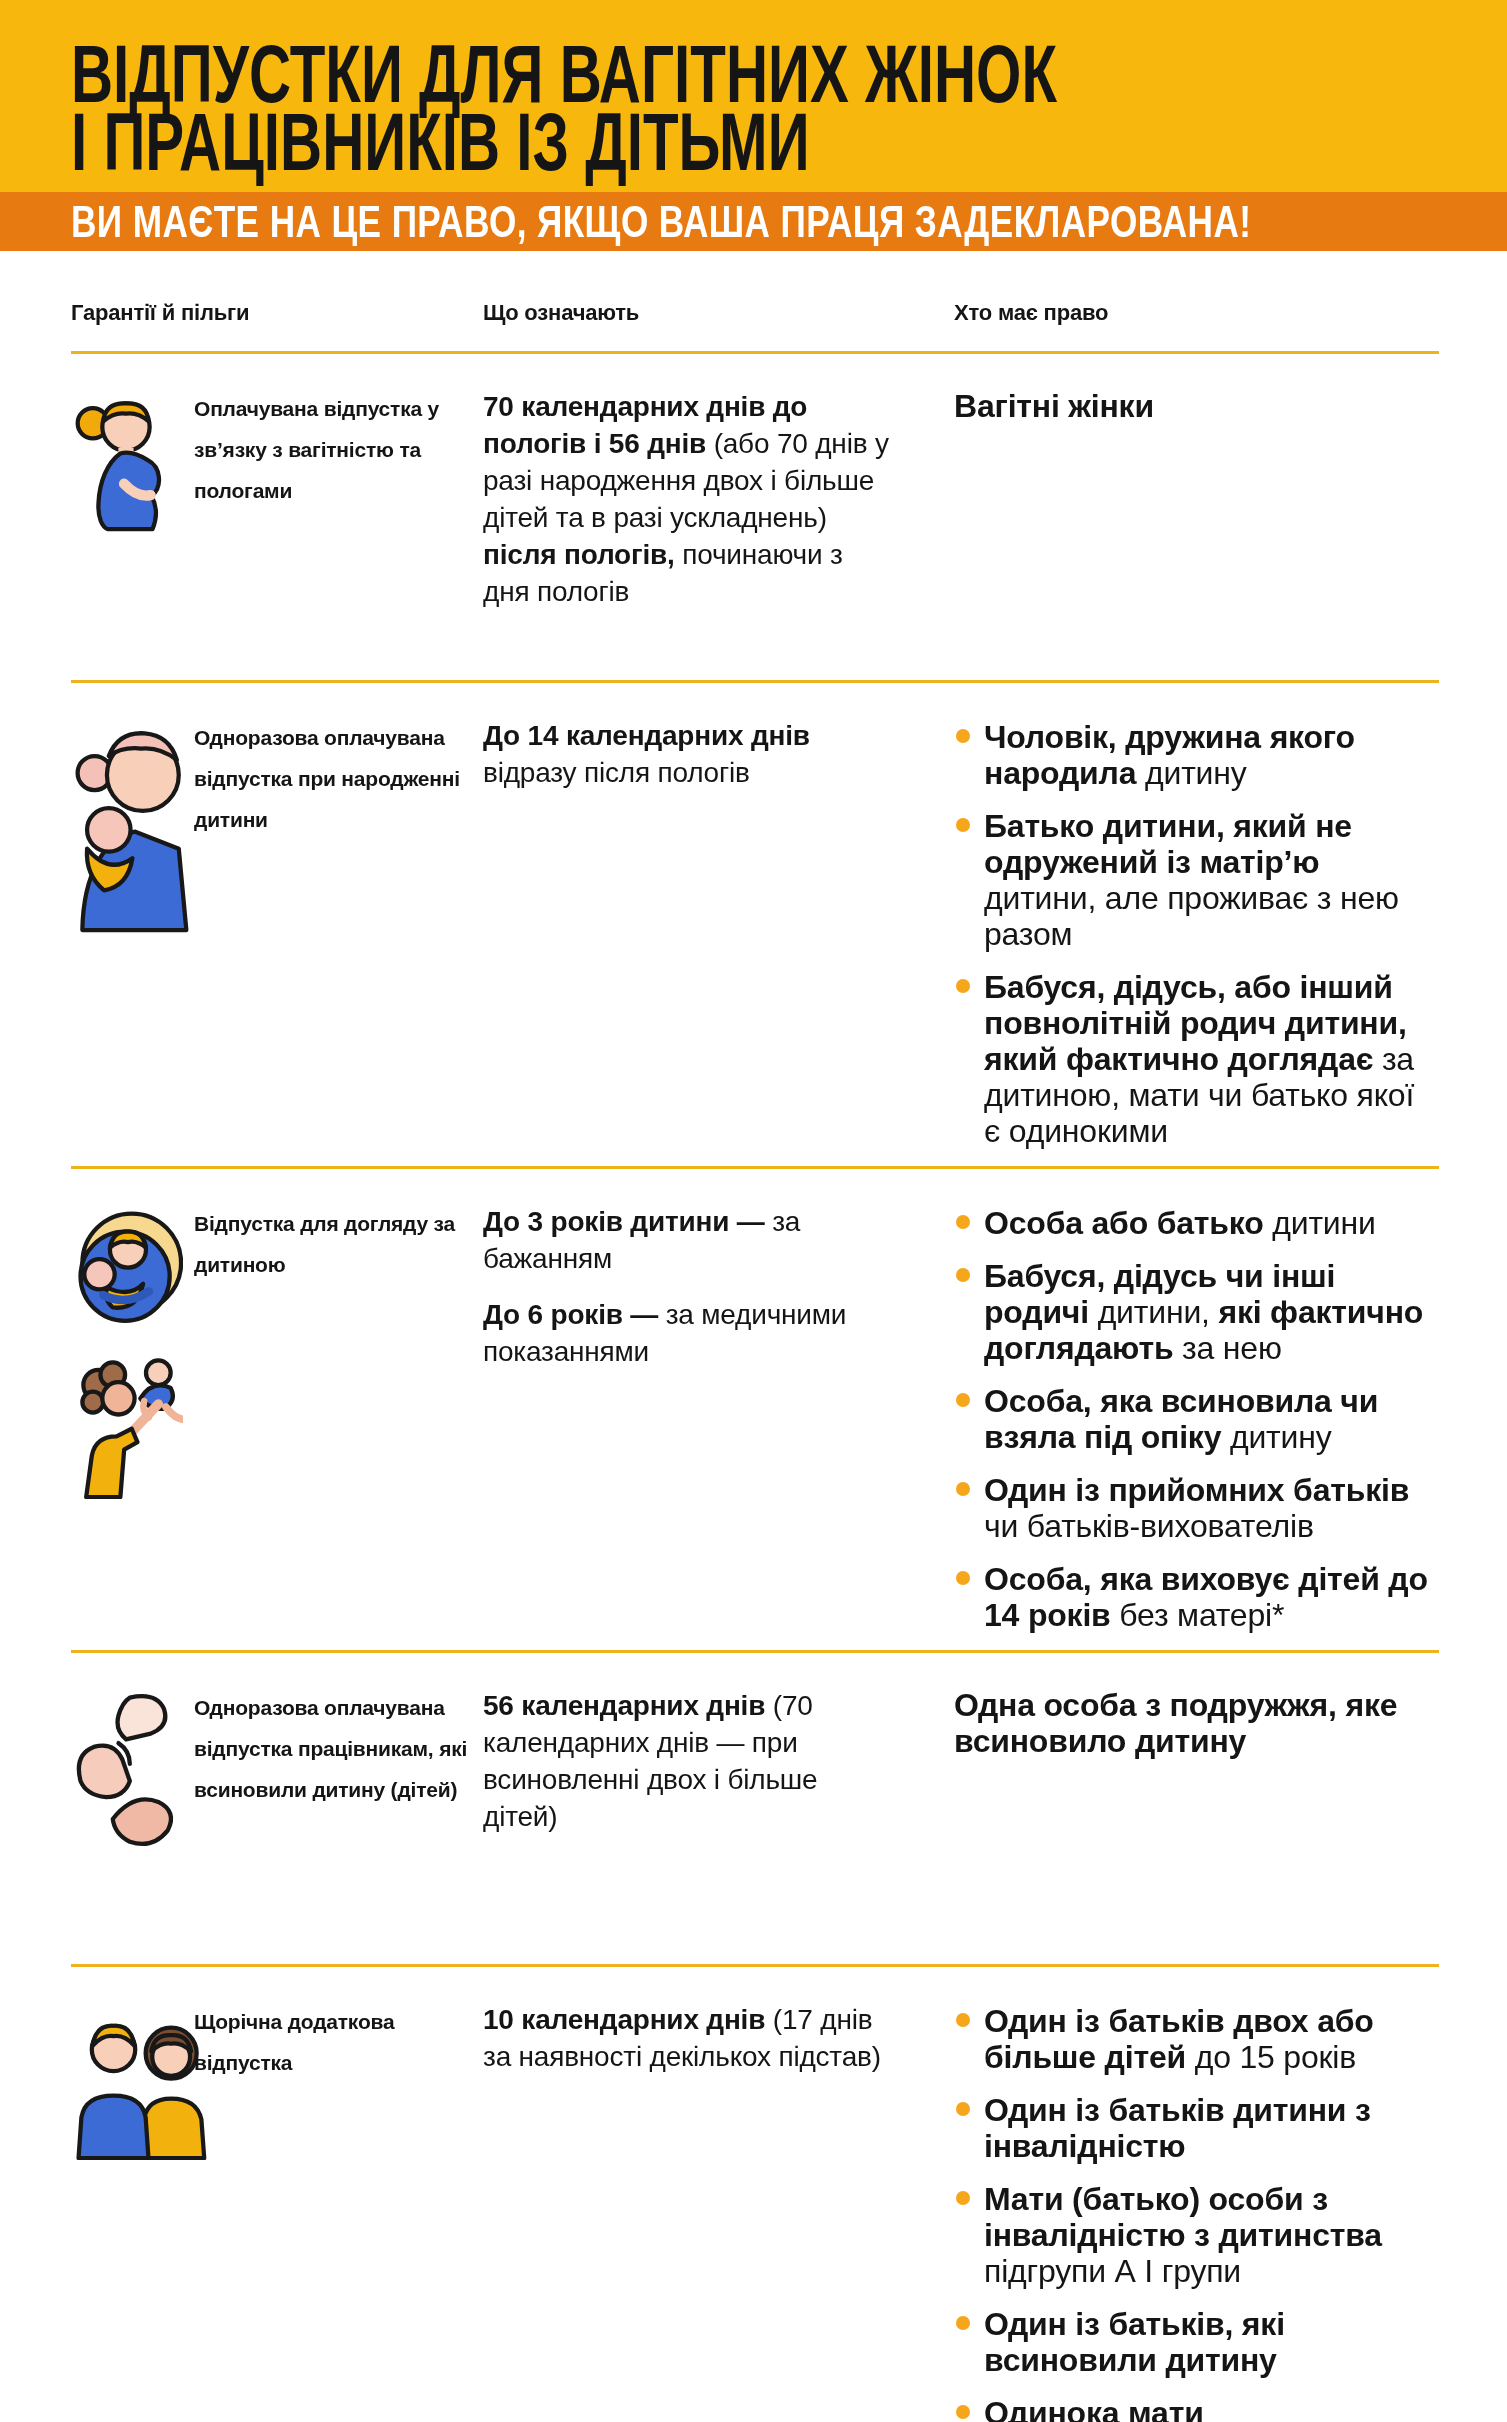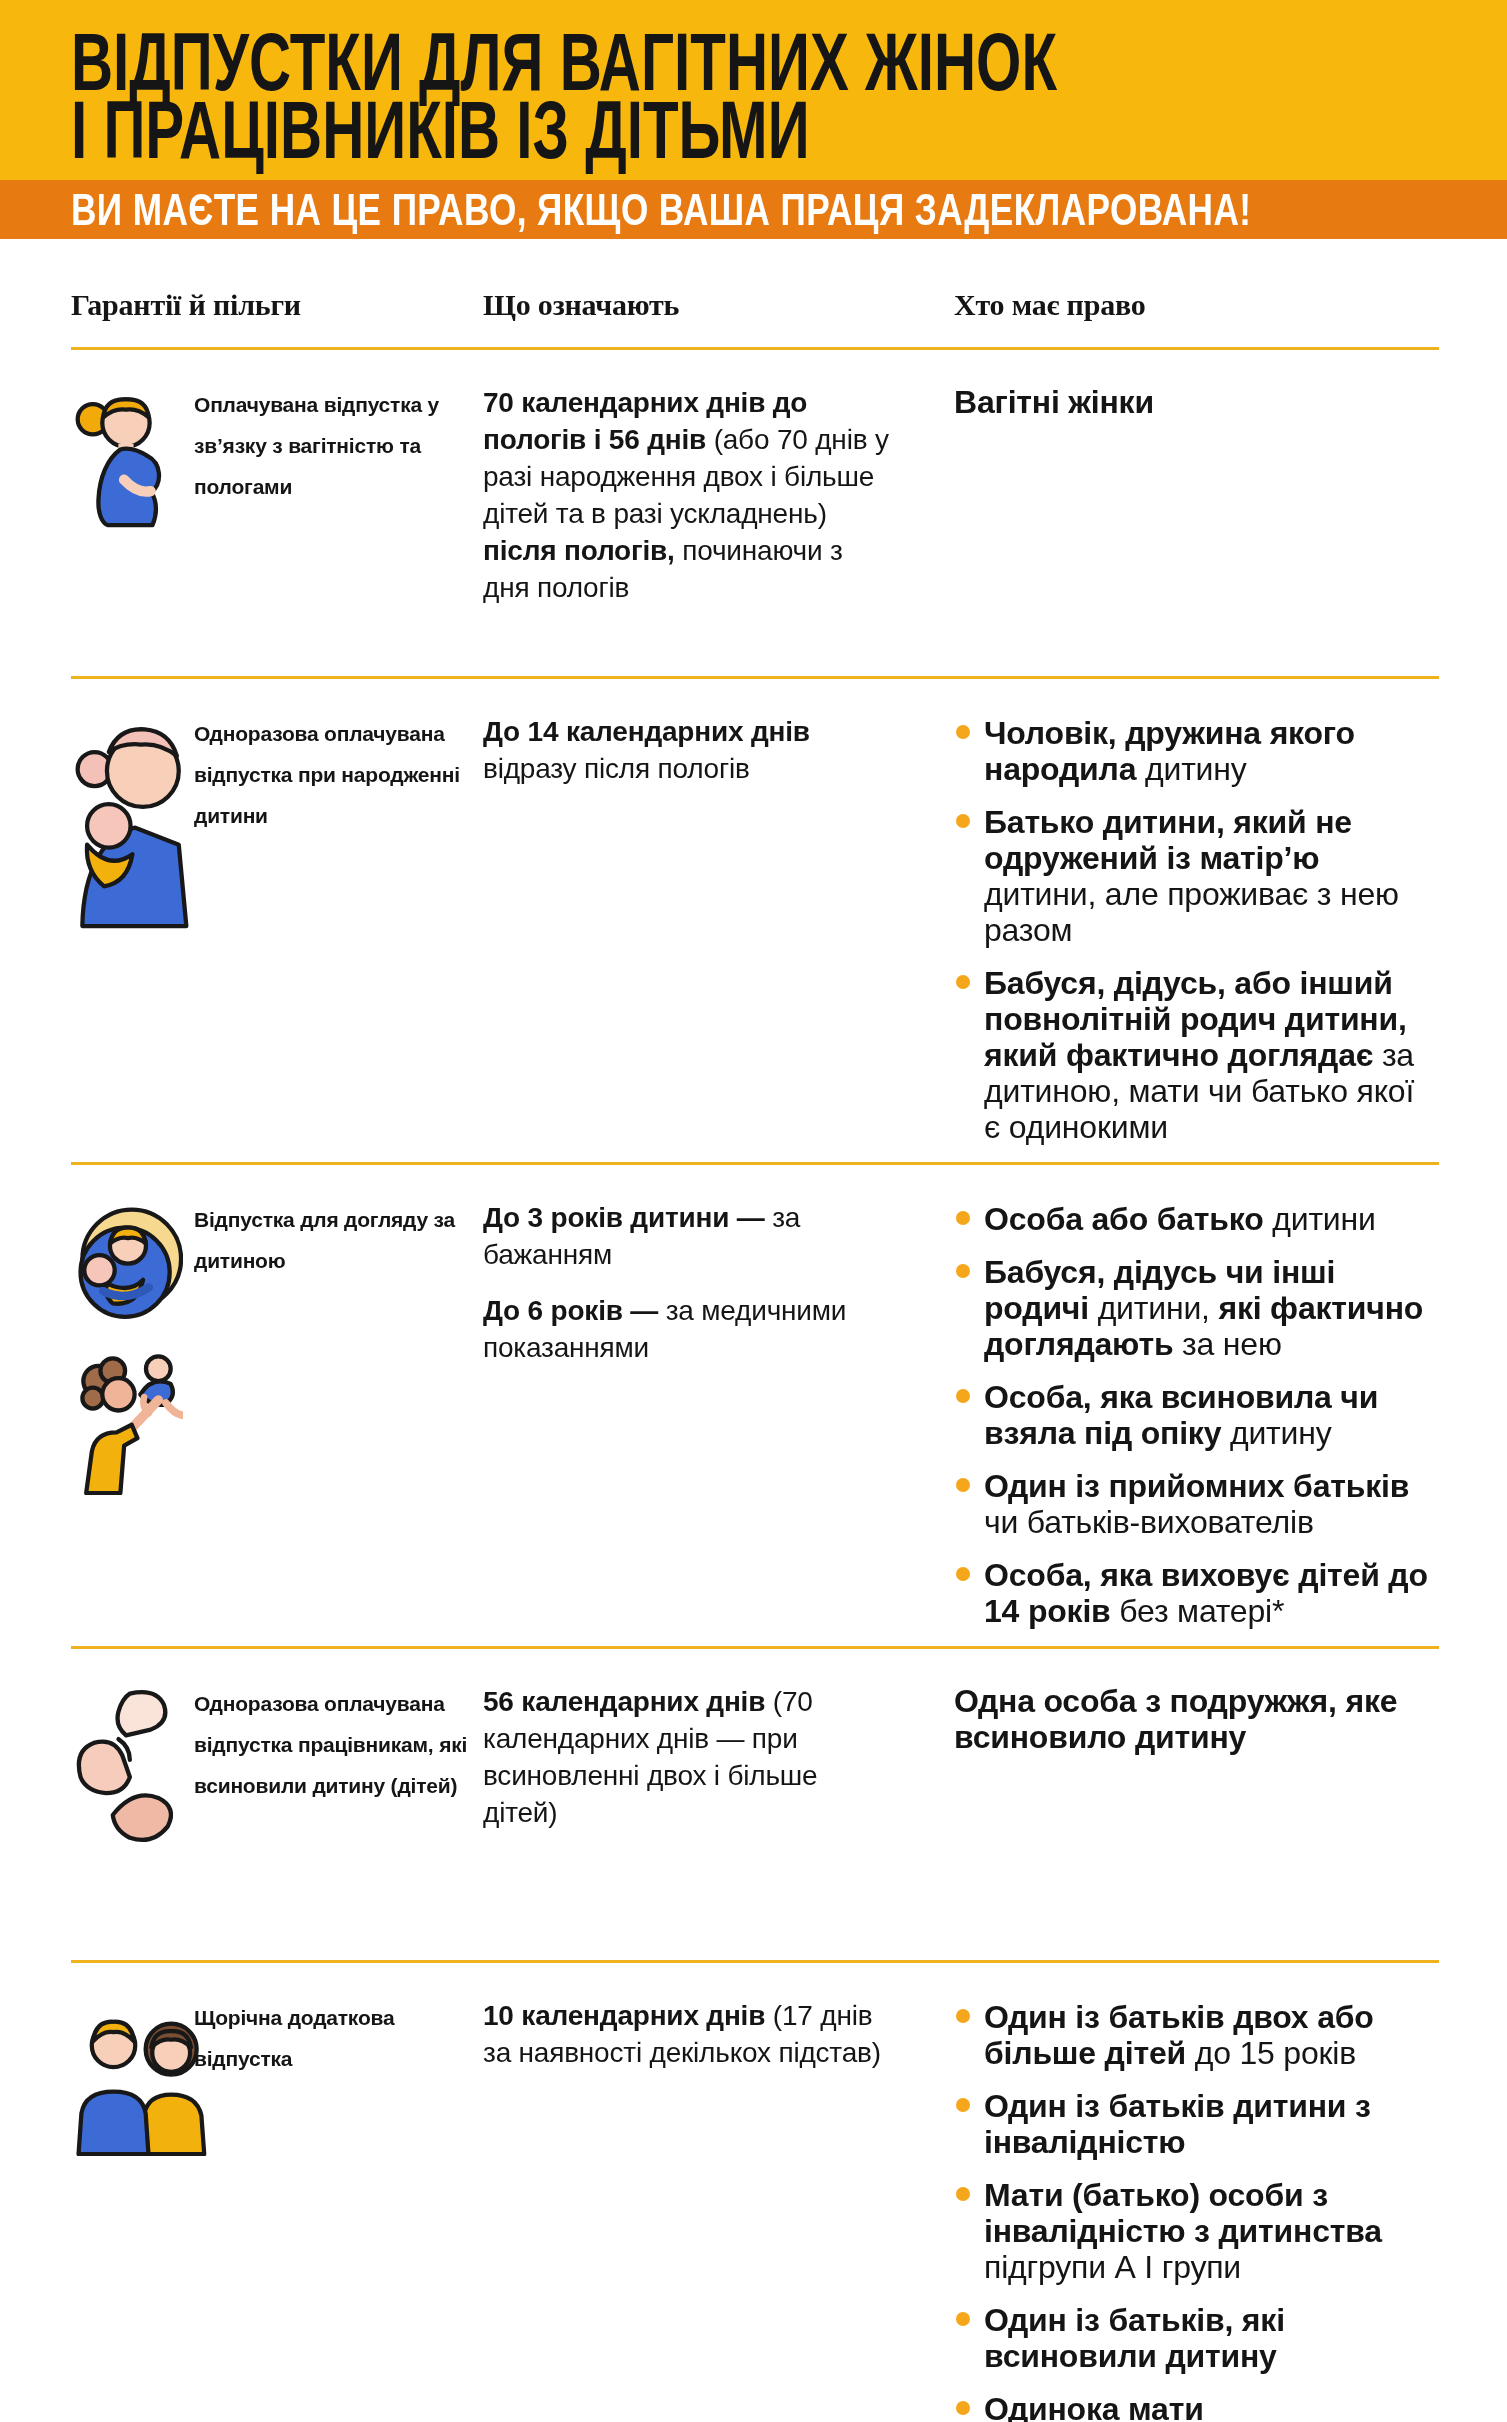--- a/index.html
+++ b/index.html
@@ -5,31 +5,31 @@
   html,body{margin:0;padding:0;}
   body{
     width:1508px;height:2423px;
     font-family:"Liberation Sans","DejaVu Sans",sans-serif;
     color:#151515;background:#ffffff;
     letter-spacing:-0.2px;
   }
   .page{position:relative;width:1508px;height:2423px;background:#fff;overflow:hidden;}
 
   
-  .hdr{background:#F7B70C;height:180px;padding:0 0 0 71px;overflow:hidden;}
+  .hdr{background:#F7B70C;height:180px;padding:12px 0 0 71px;overflow:hidden;}
   .hdr-inner{transform:scaleX(.72);transform-origin:left top;padding-top:28px;white-space:nowrap;}
   .hdr-line{font-weight:700;font-size:81px;line-height:68px;letter-spacing:0;}
   .subbar{background:#E87A12;height:59px;display:flex;align-items:center;padding-left:71px;overflow:hidden;}
   .subbar-text{color:#fff;font-weight:700;font-size:44px;transform:scaleX(.80);transform-origin:left center;white-space:nowrap;letter-spacing:0.5px;}
 
   
   .content{padding:0 69px 0 71px;}
   .grid{display:grid;grid-template-columns:123px 289px 443px 1fr;}
   .thead{padding-top:49px;border-bottom:3.8px solid #F0B11E;padding-bottom:24.6px;}
-  .th{font-weight:700;font-size:30px;font-family:Liberation Serif, serif;}
+  .th{font-weight:700;font-size:22px;}
   .th-guarantees{grid-column:1 / 3;}
   .th-meaning{grid-column:3;}
   .th-who{grid-column:4;padding-left:28px;}
 
   .row{padding-top:34px;border-bottom:3.8px solid #F0B11E;}
   .row.last{border-bottom:none;}
   .r1{min-height:292px;}
   .r2{min-height:326px;}
   .r3{min-height:370px;}
   .r4{min-height:277px;}

